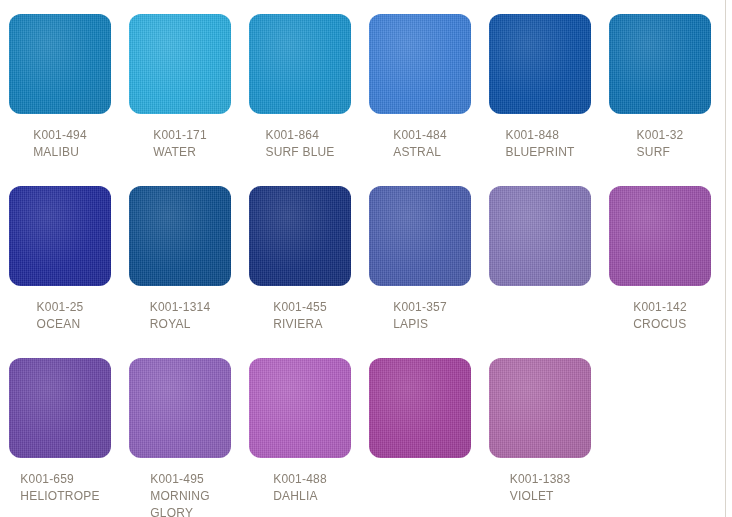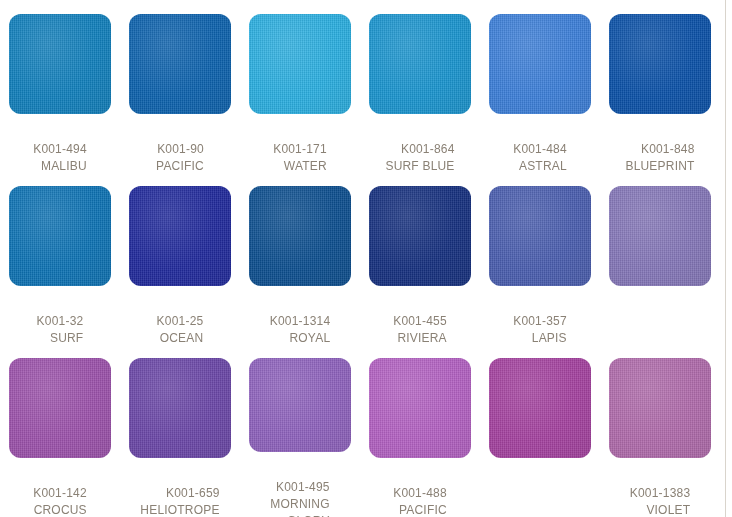--- a/index.html
+++ b/index.html
@@ -76,22 +76,22 @@
     position: absolute;
     inset: 0;
     background: radial-gradient(ellipse at 38% 30%,
                 rgba(255,255,255,0.10) 0%,
                 rgba(255,255,255,0.00) 55%,
                 rgba(0,0,0,0.055) 100%);
     pointer-events: none;
   }
 
   .swatch-labels {
-    margin-top: 27px;
-    text-align: right;
+    margin-top: 13px;
+    text-align: left;
     line-height: 17px;
   }
 
   .swatch-code,
   .swatch-name {
     display: block;
     font-size: 12px;
     color: #8a8175;
     letter-spacing: 0.2px;
     white-space: pre-line;
@@ -104,27 +104,20 @@
 
 <div class="palette-grid">
     <div class="swatch-cell">
       <div class="swatch-chip" style="background-color: rgb(17, 128, 188);"></div>
       <div class="swatch-labels">
         <span class="swatch-code">K001-494</span>
         <span class="swatch-name">MALIBU</span>
       </div>
     </div>
     <div class="swatch-cell">
-      <div class="swatch-chip" style="background-color: rgb(13, 98, 173);"></div>
-      <div class="swatch-labels">
-        <span class="swatch-code">K001-90</span>
-        <span class="swatch-name">PACIFIC</span>
-      </div>
-    </div>
-    <div class="swatch-cell">
       <div class="swatch-chip" style="background-color: rgb(43, 175, 224);"></div>
       <div class="swatch-labels">
         <span class="swatch-code">K001-171</span>
         <span class="swatch-name">WATER</span>
       </div>
     </div>
     <div class="swatch-cell">
       <div class="swatch-chip" style="background-color: rgb(26, 149, 207);"></div>
       <div class="swatch-labels">
         <span class="swatch-code">K001-864</span>
@@ -202,21 +195,21 @@
       <div class="swatch-labels">
         <span class="swatch-code">K001-495</span>
         <span class="swatch-name">MORNING
 GLORY</span>
       </div>
     </div>
     <div class="swatch-cell">
       <div class="swatch-chip" style="background-color: rgb(179, 97, 194);"></div>
       <div class="swatch-labels">
         <span class="swatch-code">K001-488</span>
-        <span class="swatch-name">PACIFIC</span>
+        <span class="swatch-name">DAHLIA</span>
       </div>
     </div>
     <div class="swatch-cell">
       <div class="swatch-chip" style="background-color: rgb(164, 66, 159);"></div>
     </div>
     <div class="swatch-cell">
       <div class="swatch-chip" style="background-color: rgb(176, 107, 171);"></div>
       <div class="swatch-labels">
         <span class="swatch-code">K001-1383</span>
         <span class="swatch-name">VIOLET</span>

